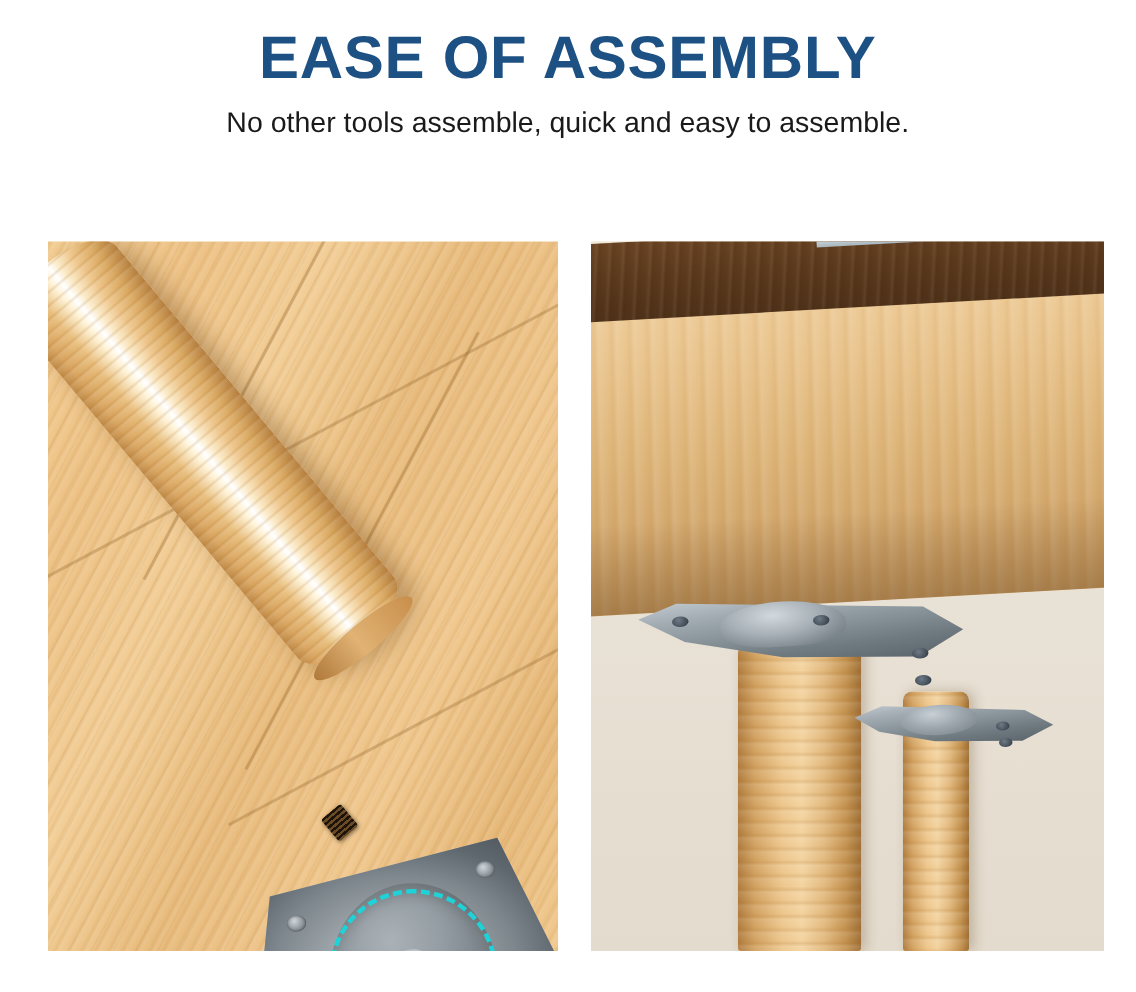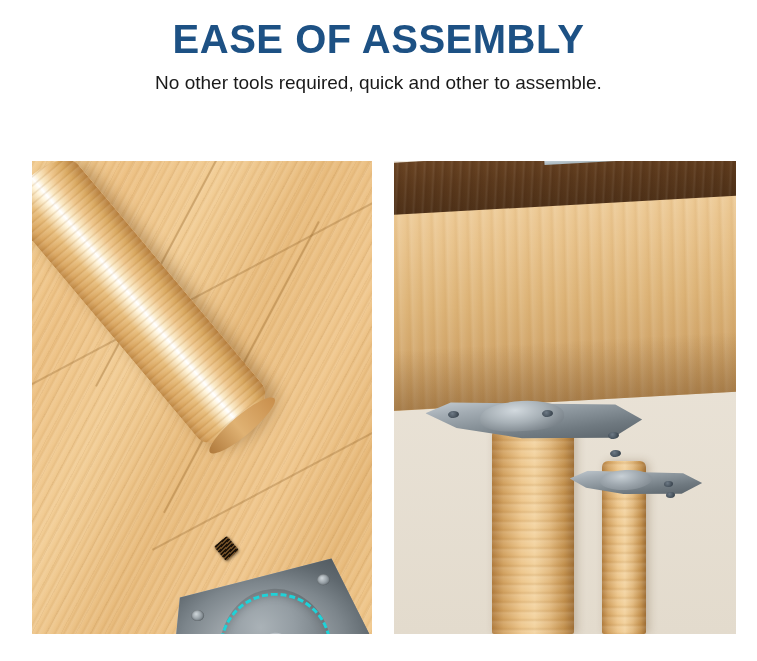--- a/index.html
+++ b/index.html
@@ -321,21 +321,21 @@
   .bs-3 { left: 214px; top: 271px; transform: rotate(-3deg); }
   .bs-4 { left: 216px; top: 289px; transform: rotate(-3deg); }
   .bs-5 { left: 270px; top: 320px; transform: rotate(-3deg); width: 9px; height: 6px; }
   .bs-6 { left: 272px; top: 331px; transform: rotate(-3deg); width: 9px; height: 6px; }
 </style>
 </head>
 <body>
 
 <div class="header">
   <h1 class="page-title">EASE OF ASSEMBLY</h1>
-  <p class="page-subtitle">No other tools required, quick and other to assemble.</p>
+  <p class="page-subtitle">No other tools assemble, quick and easy to assemble.</p>
 </div>
 
 <div class="gallery">
 
   <div class="photo photo-left">
 
     <div class="floor"></div>
     <div class="plank-seam seam-a"></div>
     <div class="plank-seam seam-b"></div>
     <div class="plank-seam seam-c"></div>

